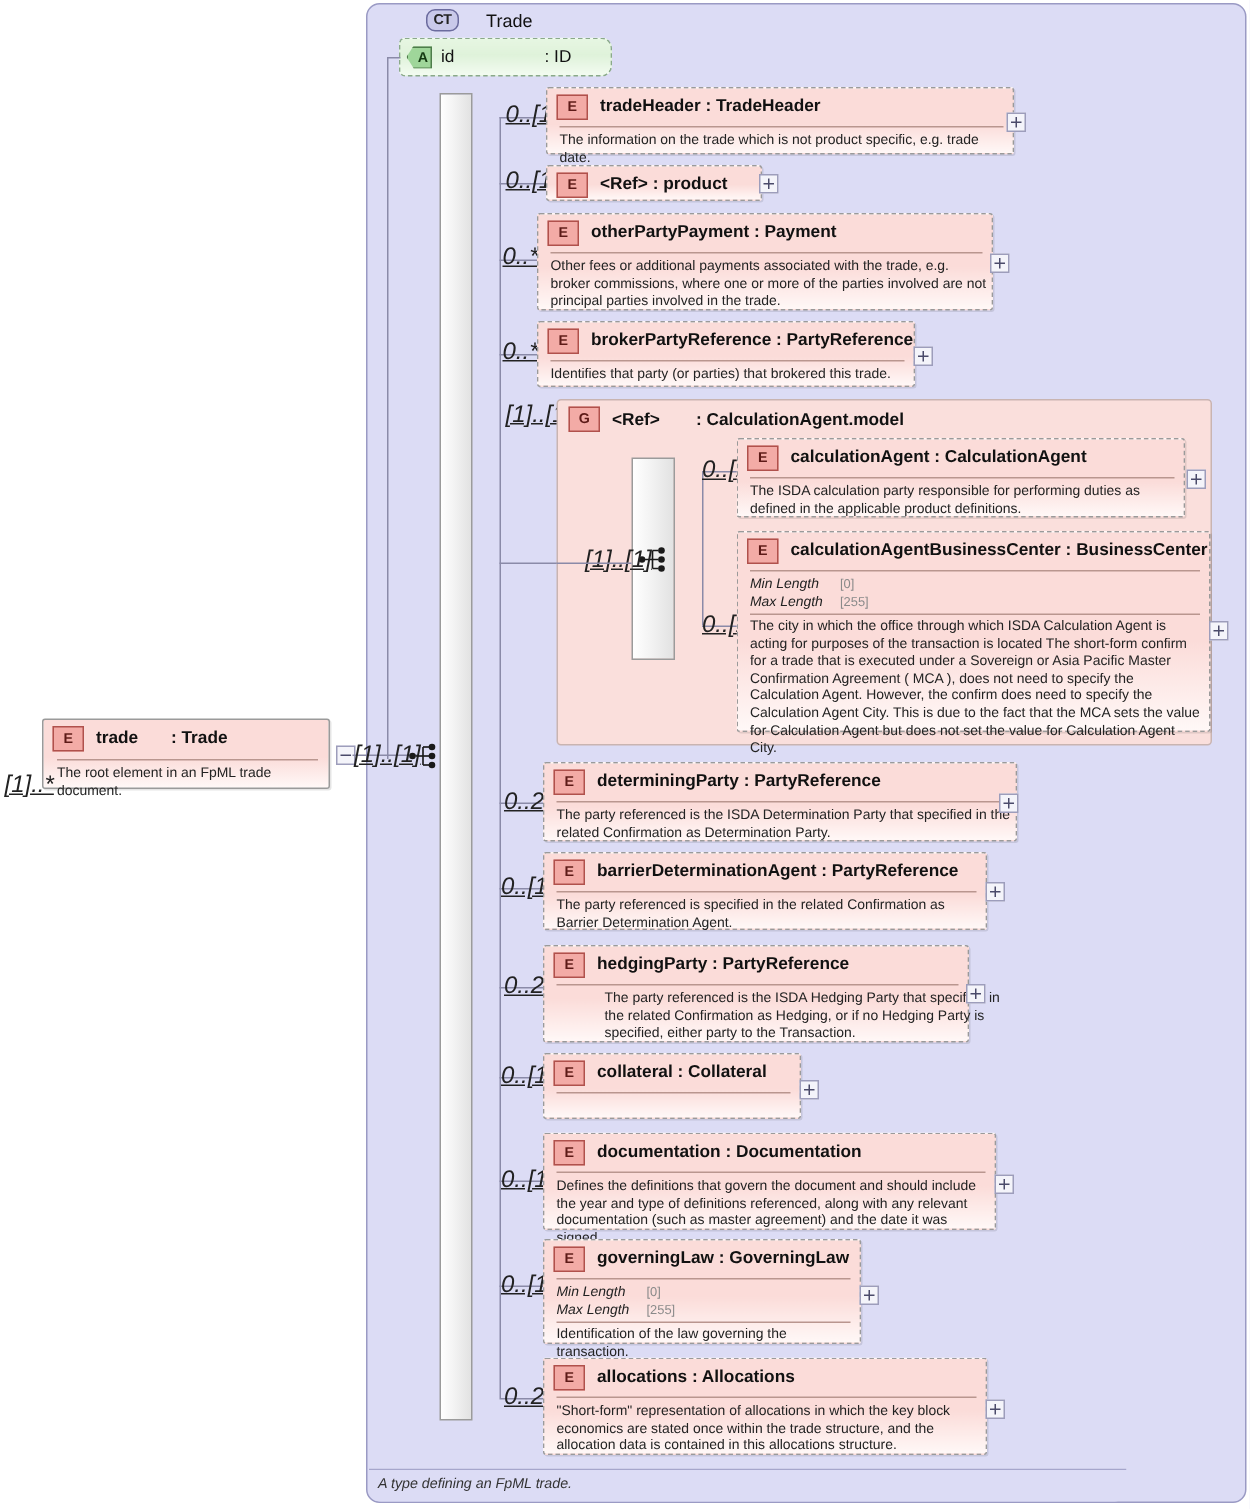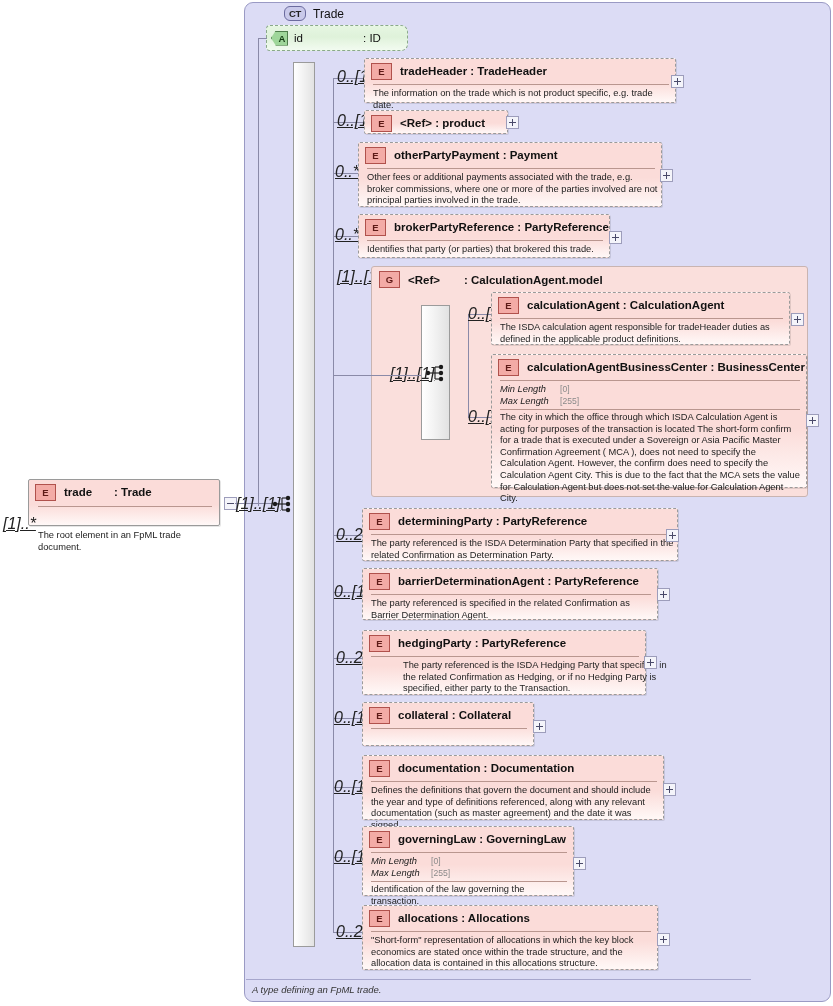--- a/index.html
+++ b/index.html
@@ -10,21 +10,21 @@
   .abs{position:absolute;box-sizing:border-box;}
 
   
   .ct-box{
     background:#dcdcf5;
     border:1px solid #9a9ac4;
     border-radius:9px;
   }
   .ct-header{
     position:absolute;left:8px;top:4px;
-    display:flex;align-items:center;gap:7px;
+    display:flex;align-items:center;gap:18px;
     font-size:12px;color:#1a1a1a;padding-left:32px;
   }
   .badge-ct{
     display:inline-block;
     border:1px solid #6b6b9e;
     border-radius:6px;
     background:#c9c9ea;
     font-size:9.5px;font-weight:bold;color:#222;
     padding:1px 4px 1px 4px;
     line-height:11px;
@@ -166,21 +166,21 @@
   <div class="ln v" style="left:258px;top:38px;height:468px;"></div>
   <div class="ln h" style="left:258px;top:38px;width:9px;"></div>
 
   <div class="abs el-box solid" style="left:28px;top:479px;width:192px;height:47px;">
     <div class="el-head">
       <span class="badge-e">E</span>
       <span class="el-title">trade</span>
       <span class="el-title" style="position:absolute;left:85px;">: Trade</span>
     </div>
     <div class="el-rule" style="left:9px;top:26px;width:174px;"></div>
-    <div class="el-desc" style="left:9px;top:30px;width:176px;margin-top:20px;">The root element in an FpML trade document.</div>
+    <div class="el-desc" style="left:9px;top:30px;width:176px;">The root element in an FpML trade document.</div>
   </div>
   <span class="card" style="left:3px;top:515px;">[1]..*</span>
   <div class="exp" style="left:224px;top:497px;"></div>
 
   <div class="ln h" style="left:235px;top:503px;width:44px;"></div>
   <span class="card" style="left:236px;top:495px;">[1]..[1]</span>
 
   <div class="abs comp-bar" style="left:293px;top:62px;width:22px;height:885px;"></div>
   <svg class="seq-icon" style="left:272px;top:494px;" width="22" height="20" viewBox="0 0 22 20">
     <circle cx="3" cy="10" r="2.2" fill="#1a1a1a"></circle>
@@ -271,21 +271,21 @@
   <div class="ln v" style="left:468px;top:314px;height:103px;"></div>
 
   <div class="ln h" style="left:468px;top:314px;width:25px;"></div>
   <span class="card" style="left:468px;top:305px;">0..[1]</span>
   <div class="abs el-box" style="left:491px;top:292px;width:299px;height:53px;">
     <div class="el-head">
       <span class="badge-e">E</span>
       <span class="el-title">calculationAgent : CalculationAgent</span>
     </div>
     <div class="el-rule" style="left:8px;top:25px;width:283px;"></div>
-    <div class="el-desc" style="left:8px;top:29px;width:287px;">The ISDA calculation agent responsible for tradeHeader duties as defined in the applicable product definitions.</div>
+    <div class="el-desc" style="left:8px;top:29px;width:287px;">The ISDA calculation party responsible for performing duties as defined in the applicable product definitions.</div>
   </div>
   <div class="exp plus" style="left:791px;top:313px;"></div>
 
   <div class="ln h" style="left:468px;top:417px;width:25px;"></div>
   <span class="card" style="left:468px;top:408px;">0..[1]</span>
   <div class="abs el-box" style="left:491px;top:354px;width:316px;height:134px;">
     <div class="el-head">
       <span class="badge-e">E</span>
       <span class="el-title">calculationAgentBusinessCenter : BusinessCenter</span>
     </div>

